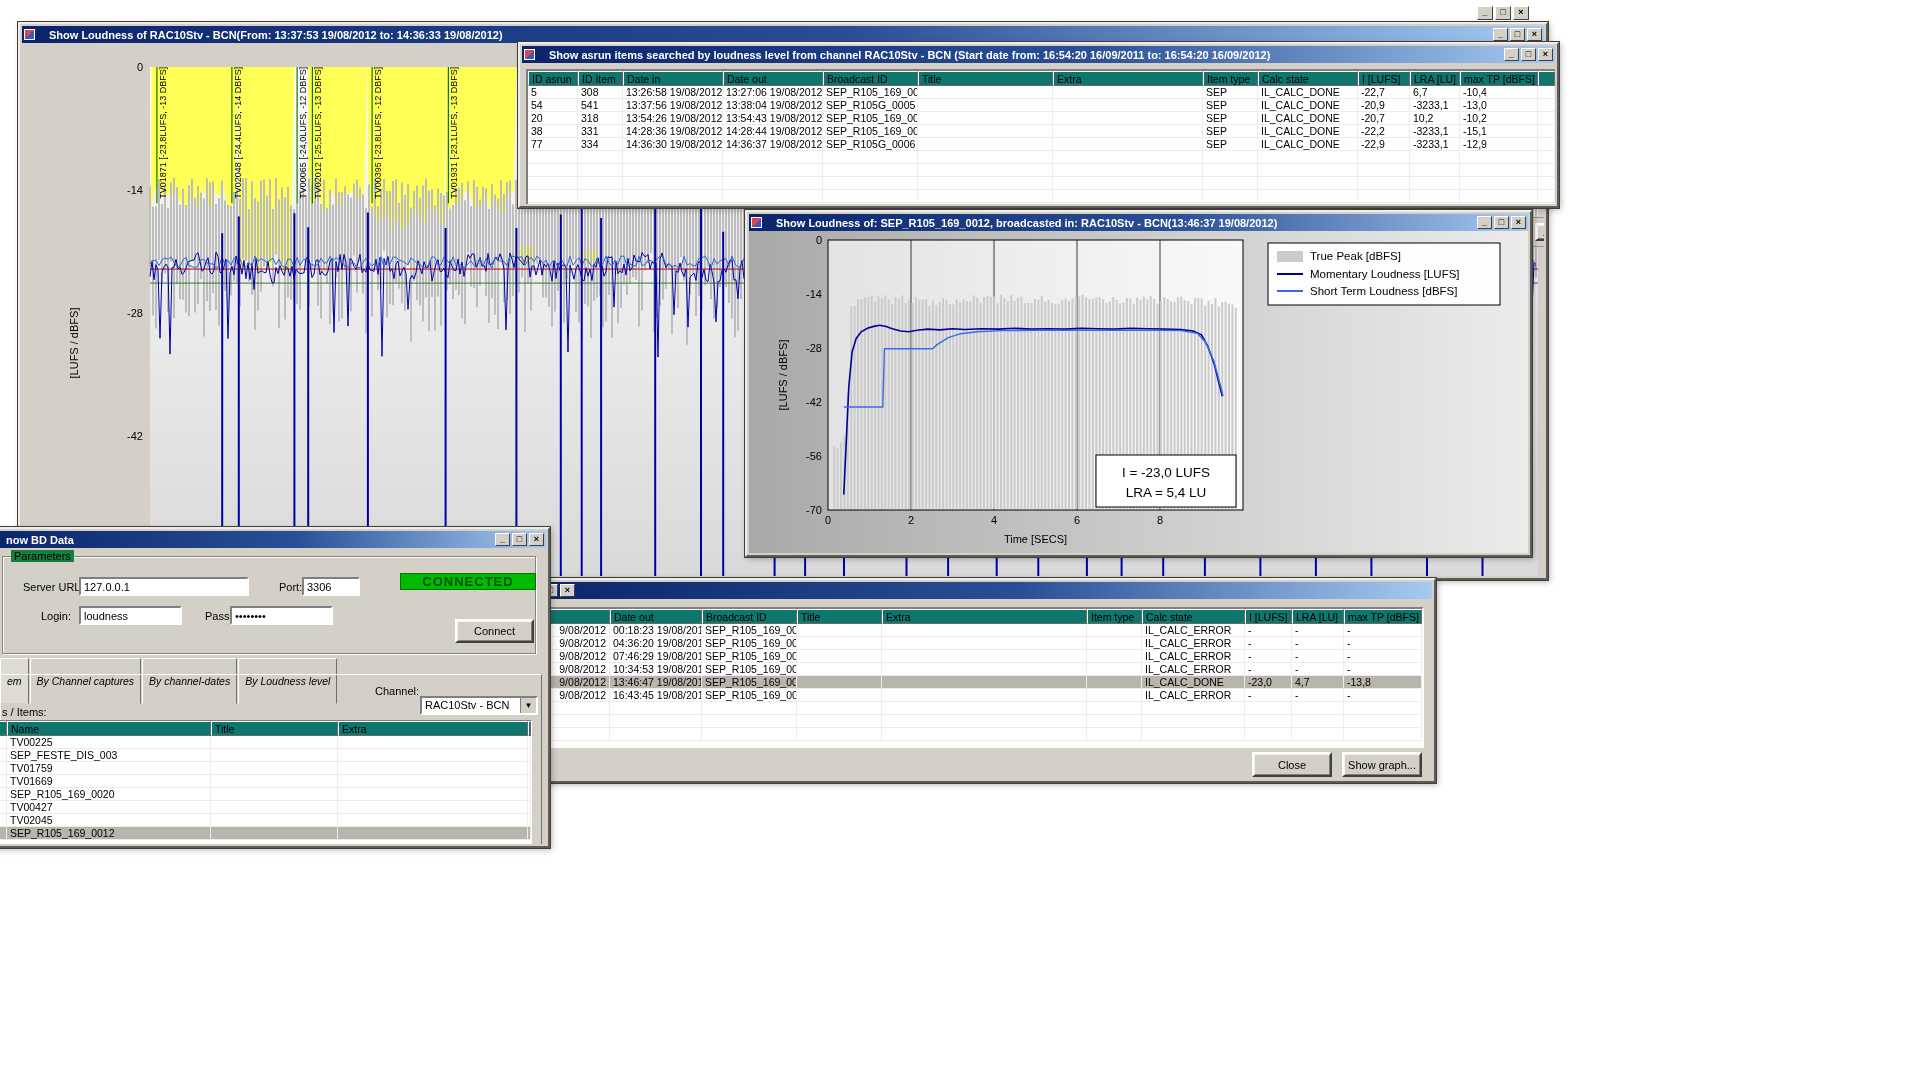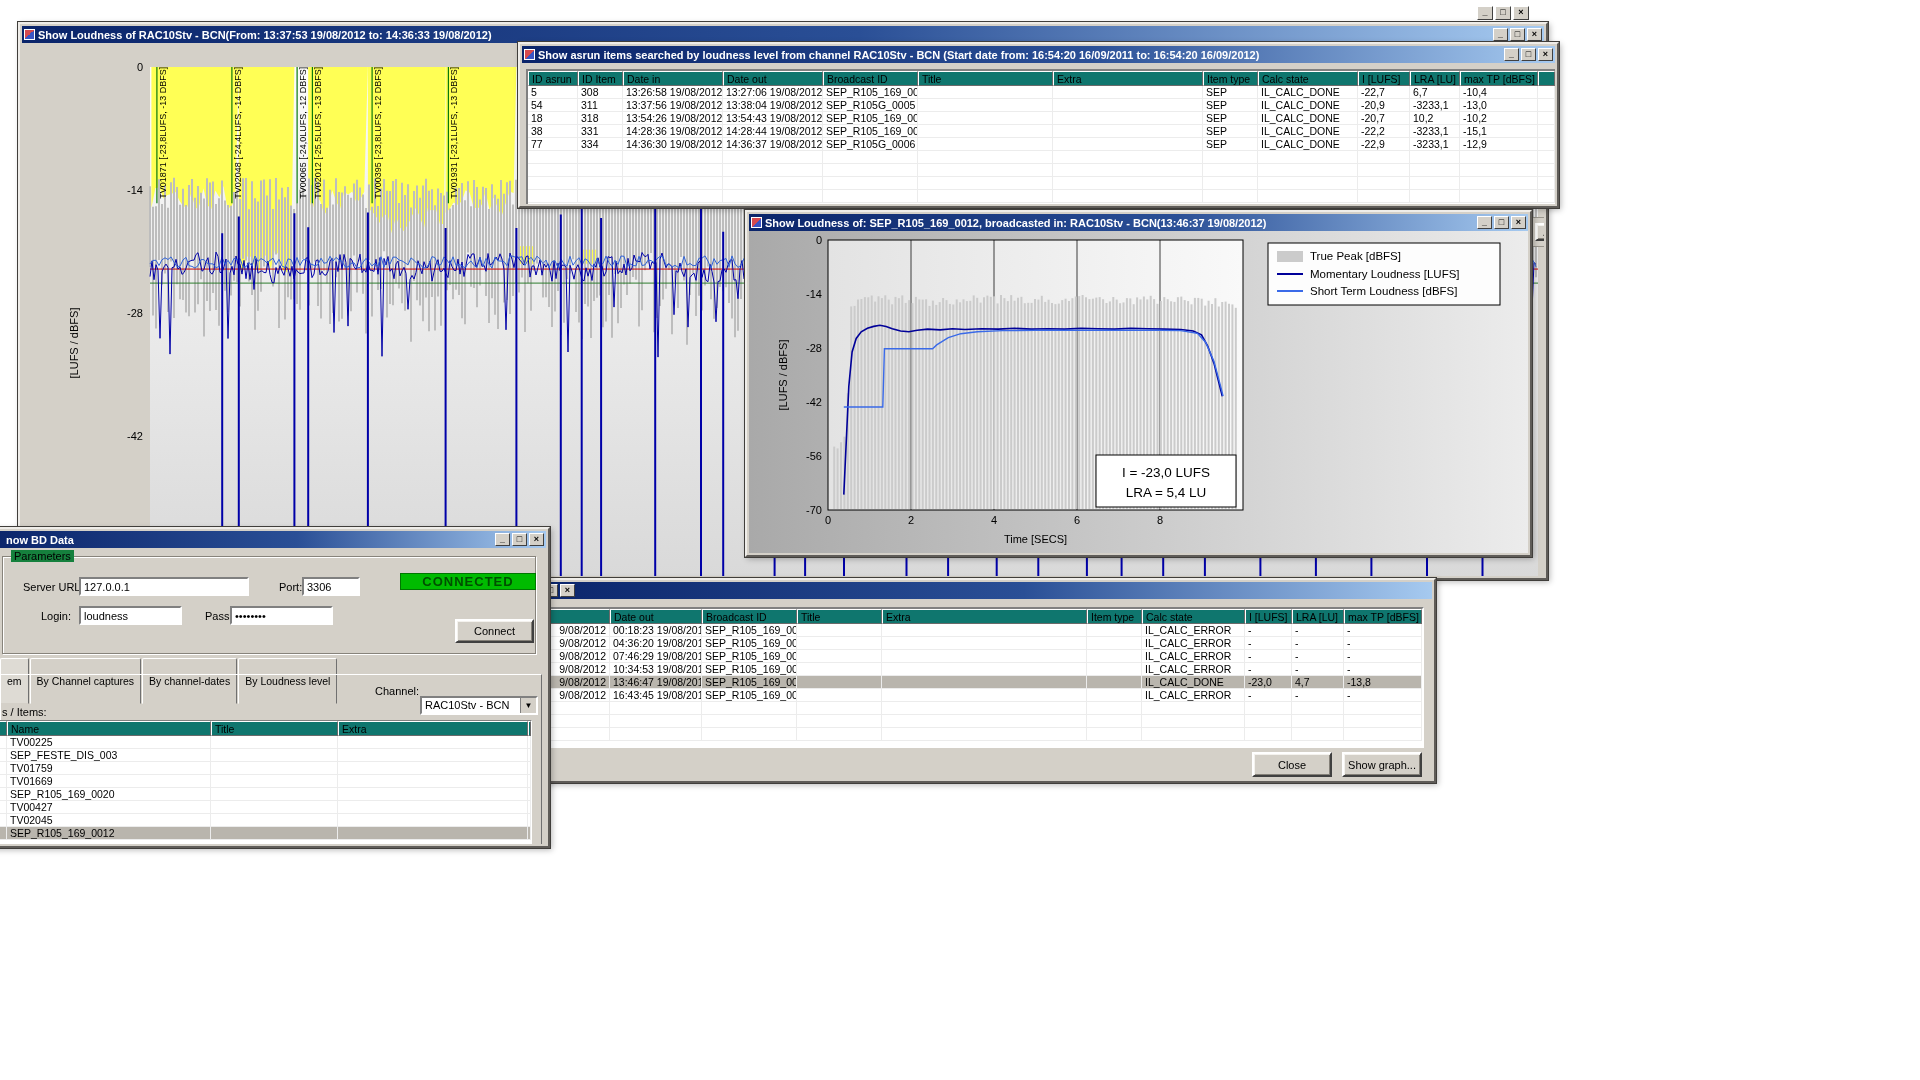--- a/index.html
+++ b/index.html
@@ -3,21 +3,21 @@
 <meta charset="utf-8">
 <style>
   * { box-sizing: border-box; margin: 0; padding: 0; }
   html, body { width: 1920px; height: 1080px; background: #fff; overflow: hidden;
                font-family: "Liberation Sans", sans-serif; }
 
   .window { position: absolute; background: var(--window-chrome, #d4d0c8);
             border: 2px solid; border-color: #efede9 #5f5c58 #5f5c58 #efede9;
             outline: 1px solid #403e3b; box-shadow: 2px 2px 6px rgba(0,0,0,.28);
             padding: 2px; }
-  .titlebar { height: 17px; display: flex; align-items: center; gap: 3px; padding: 0 2px;
+  .titlebar { height: 17px; display: flex; align-items: center; gap: 14px; padding: 0 2px;
               background: linear-gradient(90deg, var(--titlebar-grad-start,#0a246a) 0%, #2a4f96 55%, var(--titlebar-grad-end,#a6caf0) 100%); }
   .wicon { width: 11px; height: 11px; flex: none; border: 1px solid #fff;
            background: linear-gradient(135deg, #d6494e 0 50%, #3b55c4 50% 100%); }
   .ttext { flex: 1; color: #fff; font-size: 11px; font-weight: bold;
            white-space: nowrap; overflow: hidden; }
   .tbtns { display: flex; gap: 2px; flex: none; }
   .tbtn { width: 15px; height: 13px; background: #d4d0c8; border: 1px solid;
           border-color: #fff #404040 #404040 #fff; color: #000; font-size: 9px;
           line-height: 10px; text-align: center; font-weight: bold; }
   .body { position: relative; width: 100%; height: calc(100% - 17px); overflow: hidden; }
@@ -32,21 +32,21 @@
   .groupbox { position: absolute; border: 1px solid #87837b;
               box-shadow: inset 1px 1px 0 #fff, 1px 1px 0 #fff; }
   .grouplabel { position: absolute; top: -7px; left: 8px; background: #15803d;
                 padding: 0 3px; font-size: 11px; }
   .connected { position: absolute; display: flex; align-items: center; justify-content: center;
                background: var(--connected-bg,#00bb00); color: var(--connected-text,#004f00);
                border: 1px solid #007700; font-weight: bold; font-size: 13px; letter-spacing: 1px; }
   .tabs { position: absolute; white-space: nowrap; }
   .tab { display: inline-block; background: #d4d0c8; border: 1px solid;
          border-color: #fff #707070 #d4d0c8 #fff; border-radius: 2px 2px 0 0;
-         padding: 16px 6px; font-size: 10.5px; margin-right: 1px; }
+         padding: 16px 6px; font-size: 10.5px; margin-right: 1px; font-style: italic; }
   .tab.active { background: #dedbd4; }
   .tabpanel { position: absolute; border: 1px solid; border-color: #fff #707070 #707070 #fff; }
   .combo { position: absolute; display: flex; align-items: stretch; background: #fff;
            border: 2px solid; border-color: #808080 #fff #fff #808080; margin-top: 15px; }
   .combo .cval { flex: 1; font-size: 11px; padding: 1px 3px; white-space: nowrap; overflow: hidden; }
   .combo .carrow { width: 16px; background: #d4d0c8; border-left: 1px solid #808080;
                    display: flex; align-items: center; justify-content: center; font-size: 8px; }
 
   .tablebox { position: absolute; background: #fff; overflow: hidden;
               border: 2px solid; border-color: #808080 #fff #fff #808080; }
@@ -684,35 +684,35 @@
               <td></td>
               <td>SEP</td>
               <td>IL_CALC_DONE</td>
               <td>-22,7</td>
               <td>6,7</td>
               <td>-10,4</td>
               <td></td>
             </tr>
             <tr>
               <td>54</td>
-              <td>311</td>
+              <td>541</td>
               <td>13:37:56 19/08/2012</td>
               <td>13:38:04 19/08/2012</td>
               <td>SEP_R105G_0005</td>
               <td></td>
               <td></td>
               <td>SEP</td>
               <td>IL_CALC_DONE</td>
               <td>-20,9</td>
               <td>-3233,1</td>
               <td>-13,0</td>
               <td></td>
             </tr>
             <tr>
-              <td>18</td>
+              <td>20</td>
               <td>318</td>
               <td>13:54:26 19/08/2012</td>
               <td>13:54:43 19/08/2012</td>
               <td>SEP_R105_169_0039</td>
               <td></td>
               <td></td>
               <td>SEP</td>
               <td>IL_CALC_DONE</td>
               <td>-20,7</td>
               <td>10,2</td>

